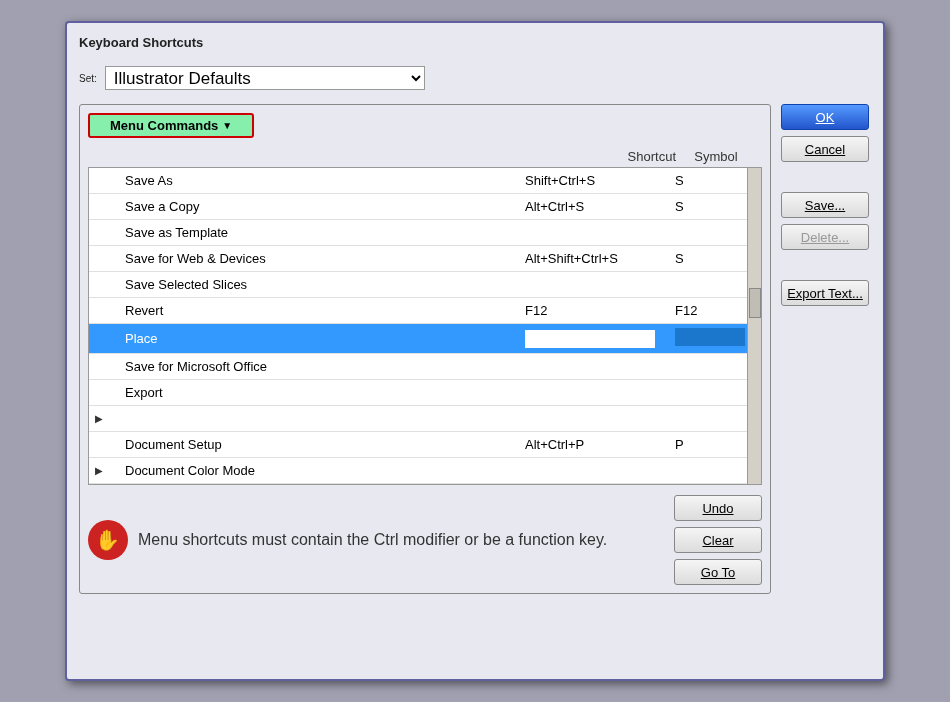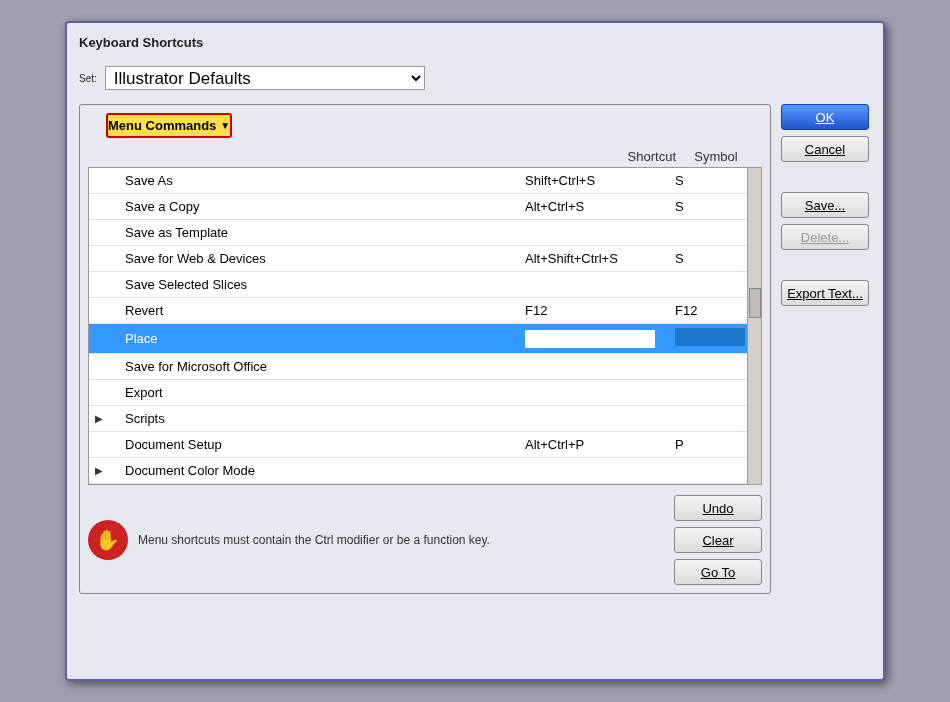--- a/index.html
+++ b/index.html
@@ -59,27 +59,26 @@
       border-radius: 3px;
       padding: 8px;
       min-height: 490px;
     }
     .menu-commands-btn {
       display: inline-flex;
       align-items: center;
       gap: 4px;
       border: 2px solid #cc0000;
       border-radius: 3px;
-      padding: 3px 0;
+      padding: 3px 20px;
       font-size: 13px;
       font-weight: bold;
-      background: #fde047;
+      background: #86efac;
       cursor: pointer;
       margin-bottom: 8px;
-      margin-left: 18px;
     }
     .menu-commands-btn .arrow {
       font-size: 10px;
     }
     .table-header {
       display: flex;
       padding: 3px 6px;
       margin-left: 30px;
     }
     .th-name { flex: 1; }
@@ -157,21 +156,21 @@
       border-radius: 50%;
       background: #cc2222;
       display: flex;
       align-items: center;
       justify-content: center;
       color: white;
       font-size: 20px;
       flex-shrink: 0;
     }
     .warning-text {
-      font-size: 12px;
+      font-size: 16px;
       color: #333;
       flex: 1;
     }
     .bottom-buttons {
       display: flex;
       flex-direction: column;
       gap: 6px;
       margin-left: auto;
     }
     .right-buttons {
@@ -302,21 +301,20 @@
             <div class="row-indent"></div>
             <div class="row-name">Export</div>
             <div class="row-shortcut"></div>
             <div class="row-symbol"></div>
           </div>
 
           <div class="table-row">
             <div class="row-indent">
               <span class="row-arrow">▶</span>
             </div>
-            <div class="row-name">Scripts</div>
             <div class="row-shortcut"></div>
             <div class="row-symbol"></div>
           </div>
 
           <div class="table-row">
             <div class="row-indent"></div>
             <div class="row-name">Document Setup</div>
             <div class="row-shortcut">Alt+Ctrl+P</div>
             <div class="row-symbol">P</div>
           </div>

